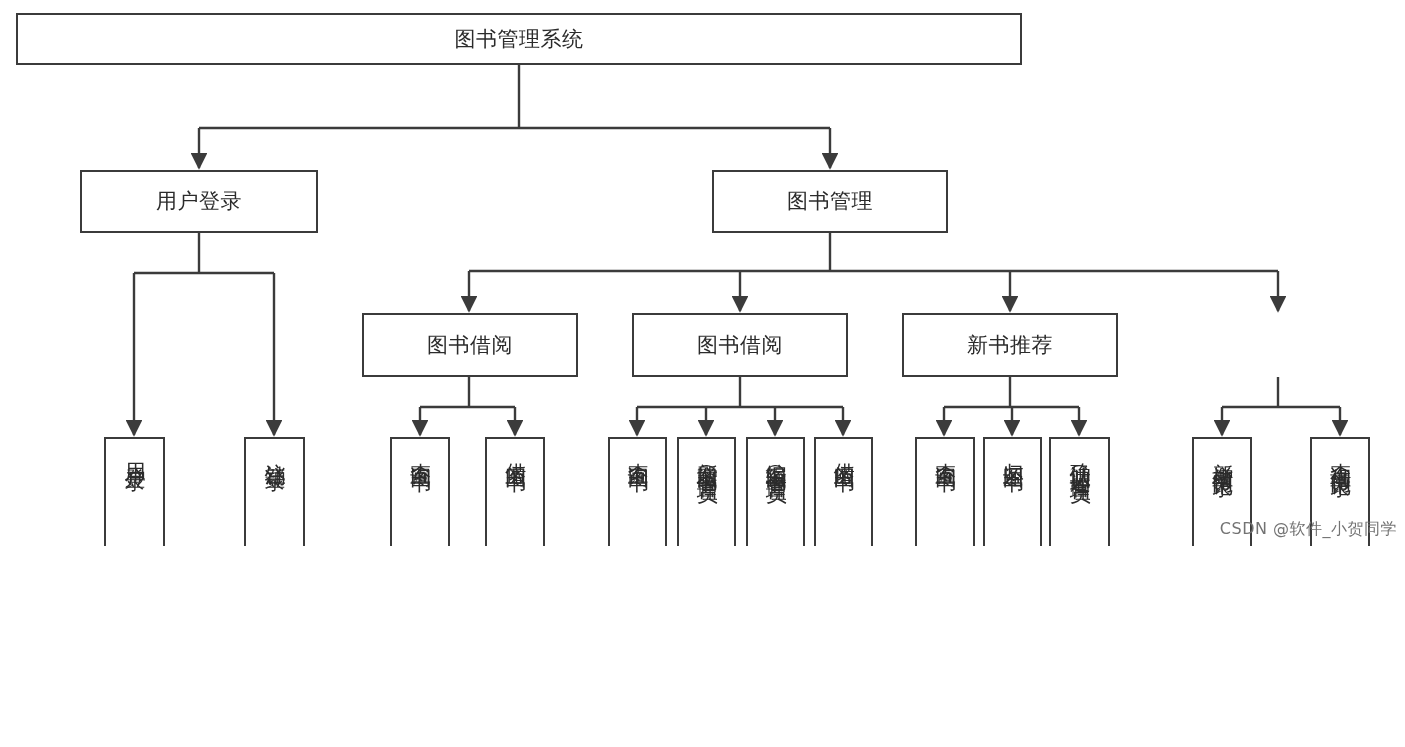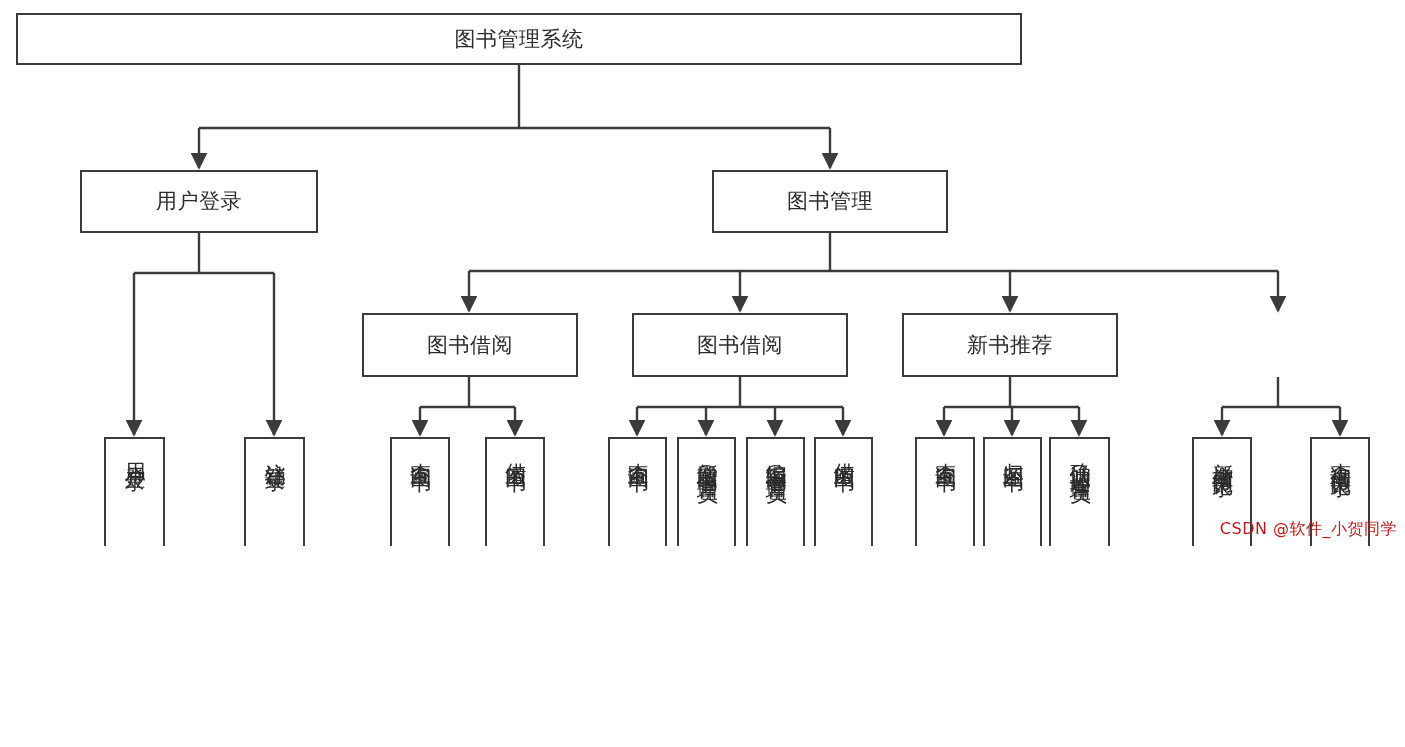--- a/index.html
+++ b/index.html
@@ -62,21 +62,21 @@
     font-size: 21px;
     line-height: 1.02;
     letter-spacing: 3px;
     white-space: nowrap;
   }
   .watermark {
     position: absolute;
     right: 8px;
     bottom: 6px;
     font-size: 16px;
-    color: #b91c1c;
+    color: #737373;
     letter-spacing: 0.5px;
     z-index: 5;
     user-select: none;
     white-space: nowrap;
   }
 </style>
 </head>
 <body>
 
 <div id="canvas">

